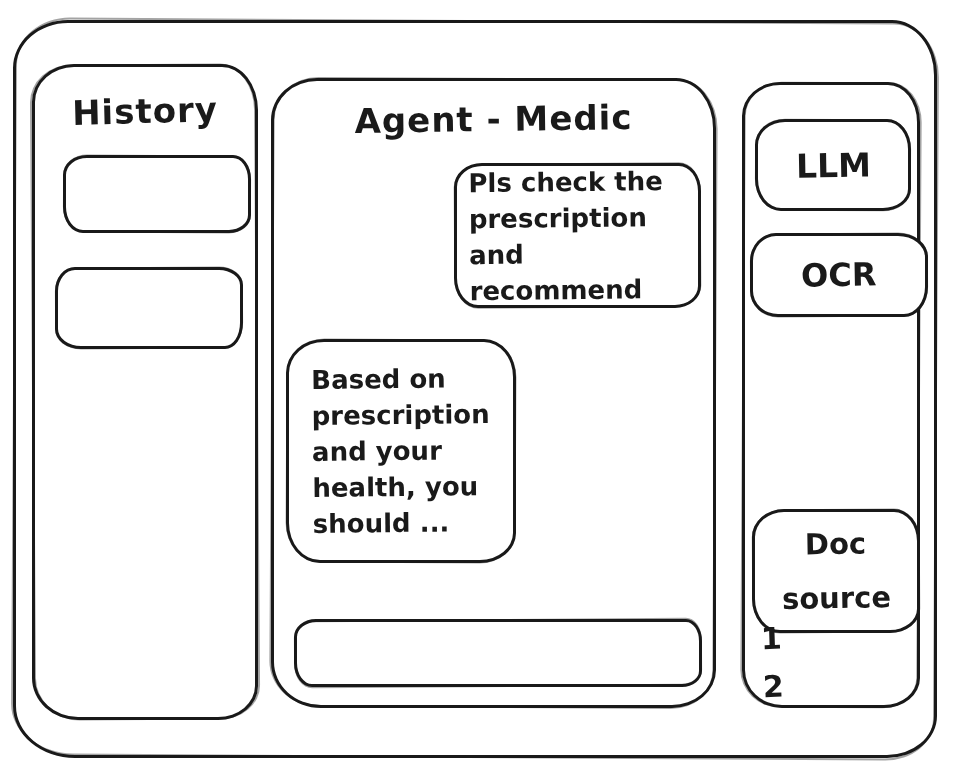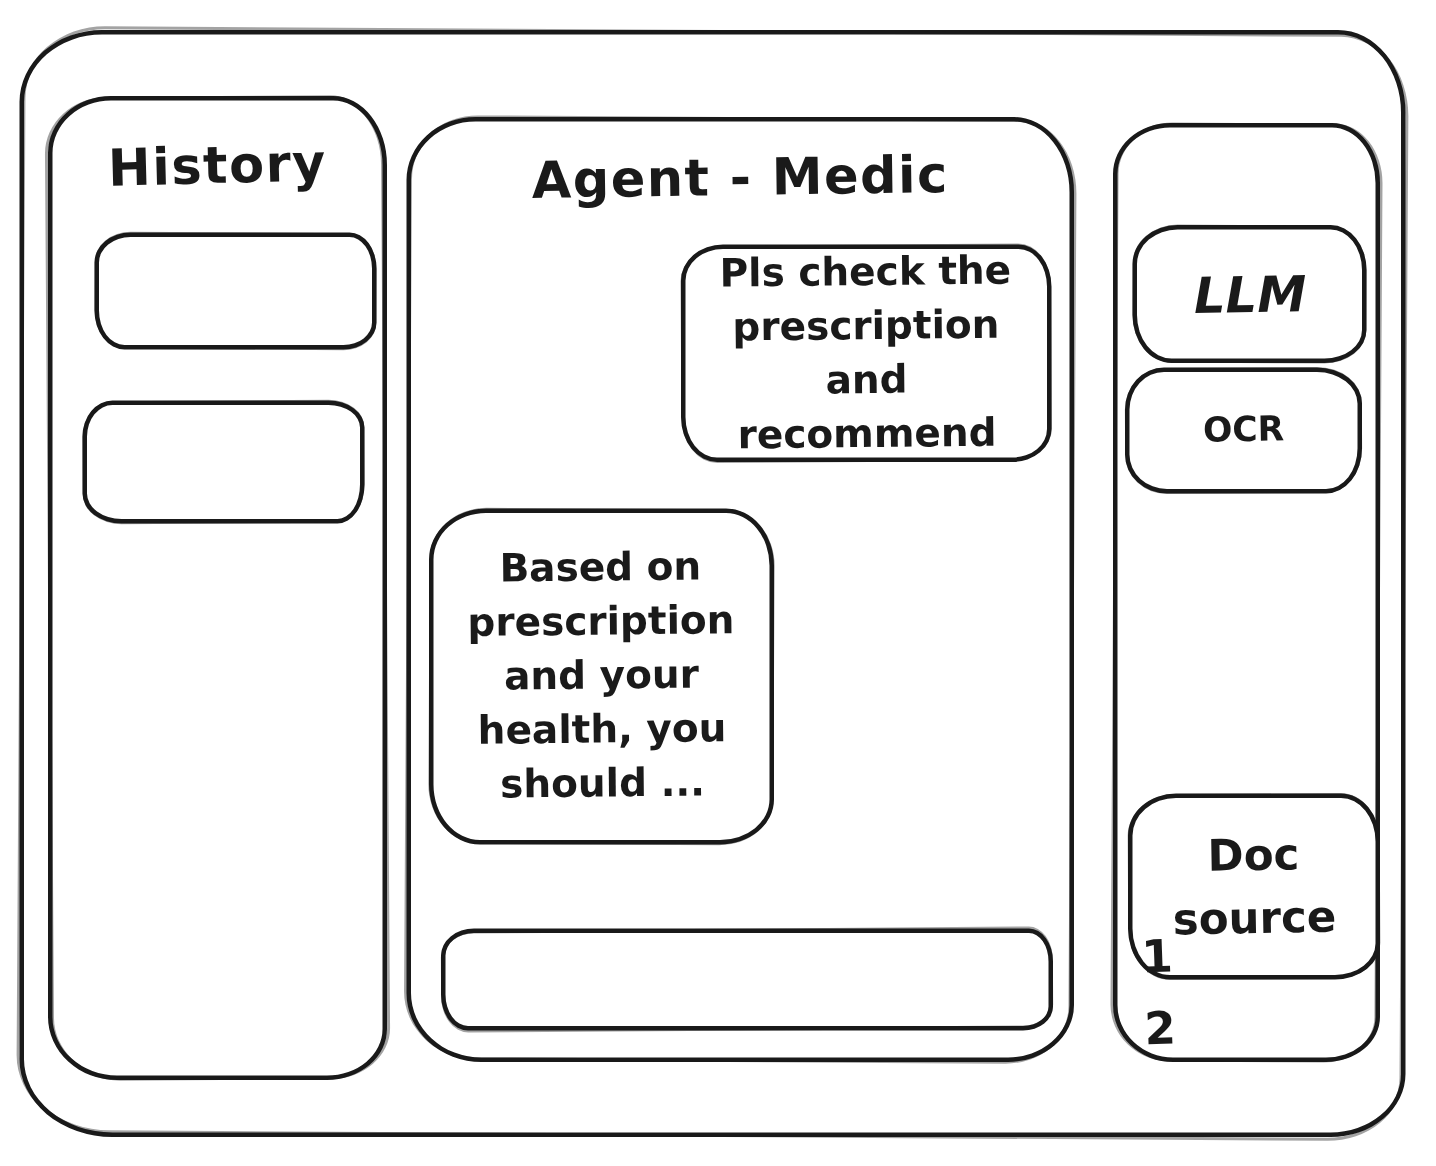--- a/index.html
+++ b/index.html
@@ -31,44 +31,44 @@
   .hist-item-1{left:28px;top:88px;width:188px;height:78px;
                border-radius:24px 18px 22px 20px / 20px 24px 18px 26px;}
   .hist-item-2{left:20px;top:200px;width:188px;height:82px;
                border-radius:20px 24px 18px 26px / 24px 18px 26px 20px;}
 
   
   .chat{left:271px;top:78px;width:445px;height:630px;
         border-radius:46px 40px 44px 50px / 42px 50px 38px 46px;}
   .chat-title{position:absolute;left:0;top:18px;width:100%;text-align:center;
               font-size:34px;font-weight:bold;transform:rotate(-0.8deg);letter-spacing:1px;}
-  .bubble{display:flex;align-items:center;justify-content:center;text-align:center;
+  .bubble{display:flex;align-items:center;justify-content:center;
           padding:10px 12px;}
   .bubble-text{white-space:pre-line;font-size:26px;font-weight:bold;line-height:36px;
                transform:rotate(-0.6deg);}
   .bubble-user{left:180px;top:82px;width:247px;height:145px;
                border-radius:28px 22px 26px 24px / 24px 28px 22px 30px;}
   .bubble-agent{left:12px;top:258px;width:230px;height:224px;
                 border-radius:38px 32px 36px 34px / 34px 38px 30px 40px;}
   .chat-input{left:20px;top:538px;width:408px;height:68px;cursor:text;
               border-radius:22px 16px 20px 18px / 18px 22px 16px 24px;}
 
   
   .tools{left:742px;top:82px;width:178px;height:626px;
          border-radius:38px 32px 36px 40px / 34px 40px 30px 38px;}
   .tool{display:flex;align-items:center;justify-content:center;text-align:center;
         font-weight:bold;cursor:pointer;}
   .tool-label{transform:rotate(-1deg);}
-  .tool-llm{left:10px;top:34px;width:156px;height:92px;font-size:33px;font-style:italic;
-            border-radius:30px 24px 28px 26px / 26px 30px 22px 32px;margin-top:31px;}
-  .tool-ocr{left:5px;top:148px;width:158px;height:84px;font-size:23px;
-            border-radius:26px 30px 24px 28px / 28px 24px 30px 26px;margin-top:12px;}
+  .tool-llm{left:10px;top:34px;width:156px;height:92px;font-size:33px;
+            border-radius:30px 24px 28px 26px / 26px 30px 22px 32px;}
+  .tool-ocr{left:5px;top:148px;width:178px;height:84px;font-size:32px;
+            border-radius:26px 30px 24px 28px / 28px 24px 30px 26px;}
   .tool-params{left:2px;top:312px;width:169px;height:76px;font-size:30px;
                border-radius:24px 20px 22px 26px / 22px 26px 18px 24px;}
-  .tool-doc{left:7px;top:444px;width:168px;height:124px;font-size:29px;line-height:42px;
+  .tool-doc{left:7px;top:424px;width:168px;height:124px;font-size:29px;line-height:54px;
             padding:0 22px;border-radius:32px 26px 30px 28px / 28px 32px 24px 34px;}
   .doc-num{position:absolute;font-size:30px;font-weight:bold;cursor:pointer;
            transform:rotate(-2deg);}
   .doc-num-1{left:16px;top:536px;}
   .doc-num-2{left:18px;top:584px;}
 </style>
 </head>
 <body>
 
 <div class="canvas">

